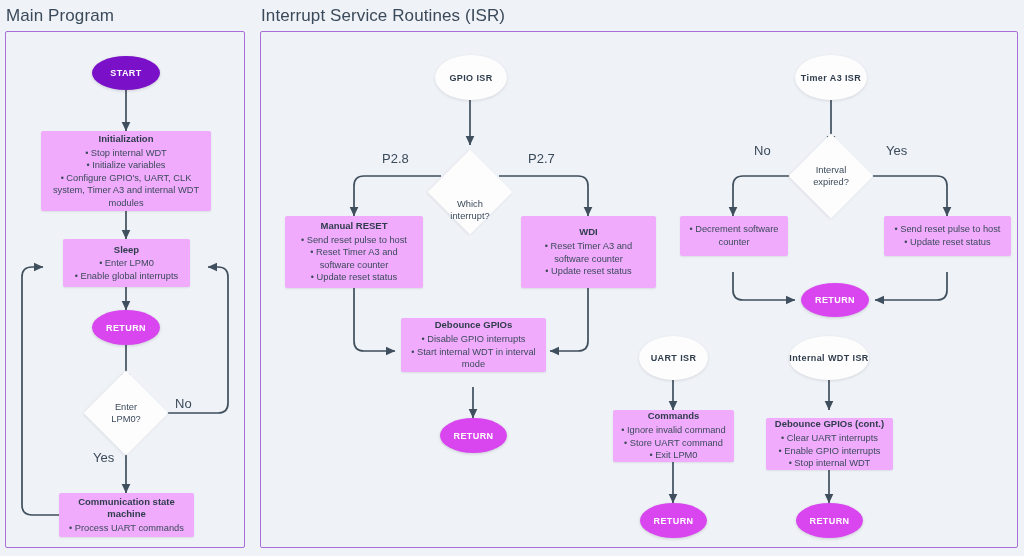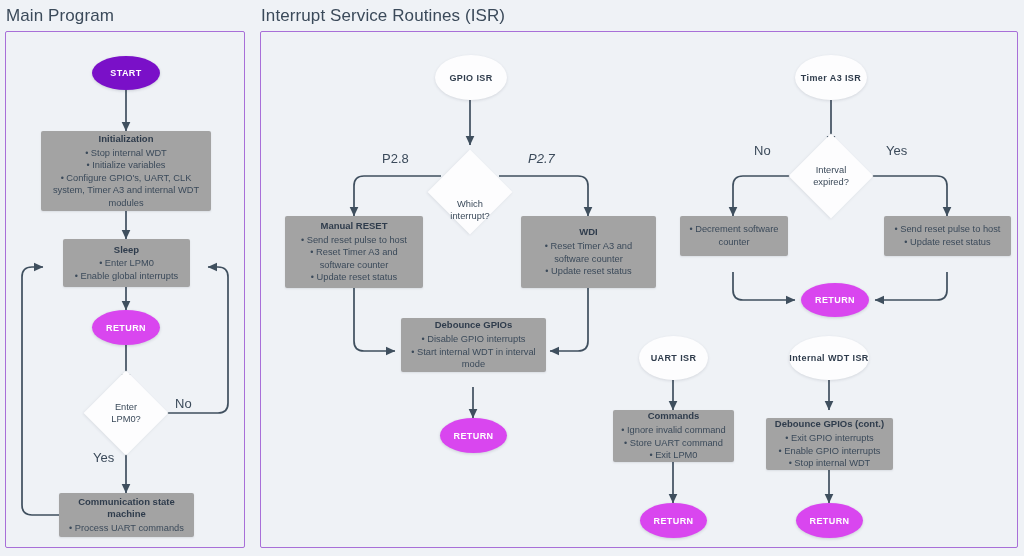--- a/index.html
+++ b/index.html
@@ -30,21 +30,21 @@
     box-sizing:border-box;
   }
 
   
   #wires{position:absolute;left:0;top:0;width:1024px;height:556px;pointer-events:none;}
 
   
   .node{position:absolute;box-sizing:border-box;}
 
   .proc{
-    background:#a3a3a3;
+    background:#f0abfc;
     border-radius:2px;
     box-shadow:0 1px 2px rgba(40,50,70,.10);
     display:flex;flex-direction:column;
     align-items:center;justify-content:center;
     padding:7px 8px;
     text-align:center;
   }
   .proc .hd{
     font-size:9.5px;font-weight:bold;color:#2f3c4c;
     margin-bottom:2px;line-height:1.25;
@@ -200,21 +200,21 @@
   </div>
 
   <div class="node dec" style="left:440px;top:162px;width:60px;height:60px;align-items:flex-end;">
     <div class="dia"></div>
     <div class="dtxt">
       <div>Which</div>
       <div>interrupt?</div>
     </div>
   </div>
   <div class="elabel" style="left:382px;top:151px;">P2.8</div>
-  <div class="elabel" style="left:528px;top:151px;font-style:italic;">P2.7</div>
+  <div class="elabel" style="left:528px;top:151px;">P2.7</div>
 
   <div class="node proc" style="left:285px;top:216px;width:138px;height:72px;">
     <div class="hd">Manual RESET</div>
     <ul>
       <li><span class="bu">•&nbsp;</span><span>Send reset pulse to host</span></li>
       <li><span class="bu">•&nbsp;</span><span>Reset Timer A3 and software counter</span></li>
       <li><span class="bu">•&nbsp;</span><span>Update reset status</span></li>
     </ul>
   </div>
 
@@ -286,21 +286,21 @@
     <span>RETURN</span>
   </div>
 
   <div class="node term isr" style="left:789px;top:336px;width:80px;height:44px;">
     <span>Internal WDT ISR</span>
   </div>
 
   <div class="node proc" style="left:766px;top:410px;width:127px;height:52px;margin-top:8px;">
     <div class="hd">Debounce GPIOs (cont.)</div>
     <ul>
-      <li><span class="bu">•&nbsp;</span><span>Exit GPIO interrupts</span></li>
+      <li><span class="bu">•&nbsp;</span><span>Clear UART interrupts</span></li>
       <li><span class="bu">•&nbsp;</span><span>Enable GPIO interrupts</span></li>
       <li><span class="bu">•&nbsp;</span><span>Stop internal WDT</span></li>
     </ul>
   </div>
 
   <div class="node term ret" style="left:796px;top:503px;width:67px;height:35px;">
     <span>RETURN</span>
   </div>
 
 </div>

